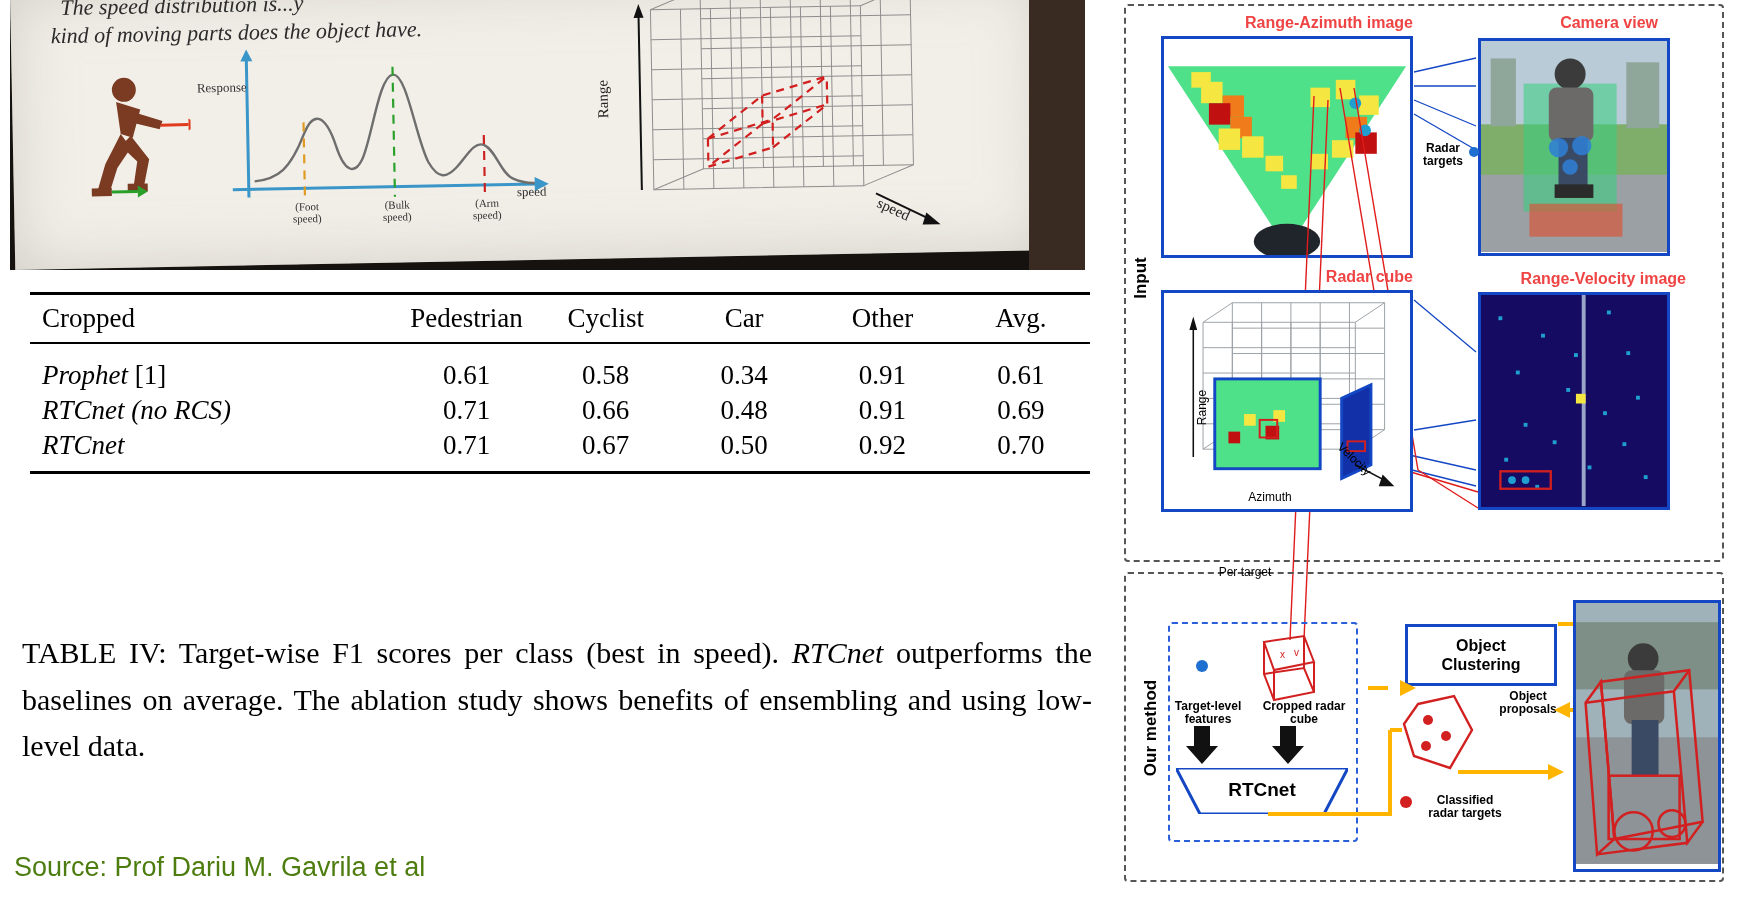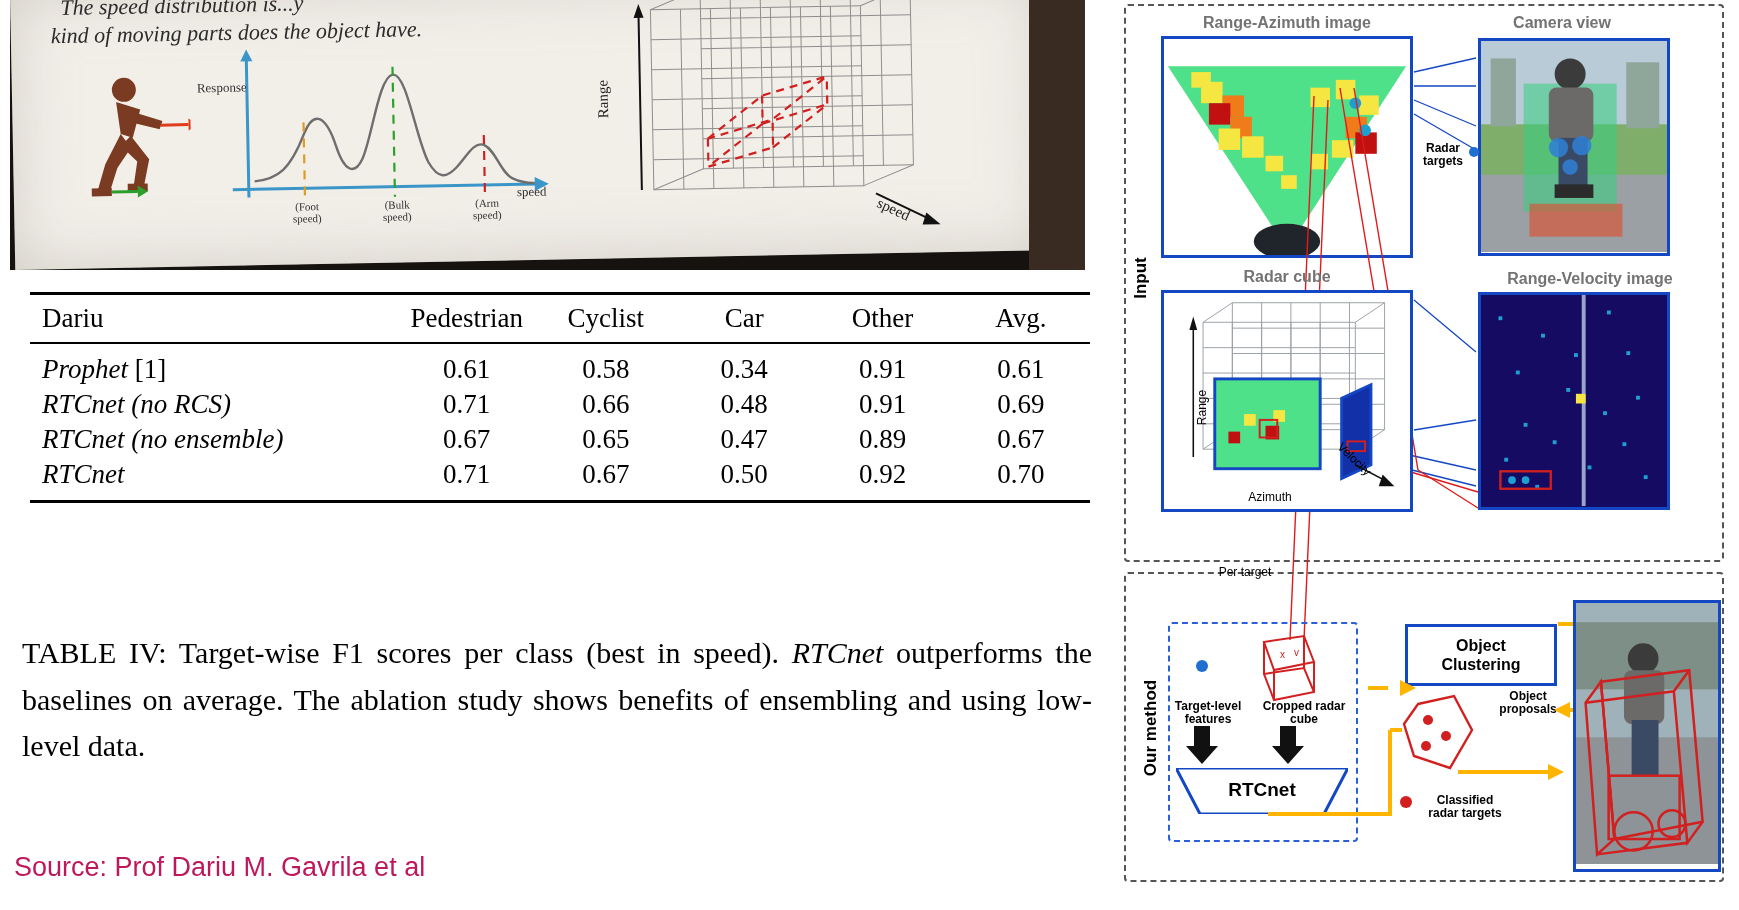--- a/index.html
+++ b/index.html
@@ -146,21 +146,21 @@
     width: 360px;
   }
   table.f1 td.method-col {
     font-style: italic;
   }
   table.f1 th.num, table.f1 td.num {
     text-align: center;
     width: 140px;
   }
   table.f1 tbody tr:first-child td {
-    padding-top: 10px;
+    padding-top: 16px;
   }
   table.f1 tbody tr:last-child td {
     padding-bottom: 10px;
   }
   table.f1 tbody {
     border-bottom: 3px solid #000;
   }
   .bold-val { font-weight: bold; }
   .upright { font-style: normal; }
 
@@ -178,21 +178,21 @@
   }
   #caption .it { font-style: italic; }
 
   
   #source-line {
     position: absolute;
     left: 14px;
     top: 852px;
     font-family: "Liberation Sans", sans-serif;
     font-size: 27px;
-    color: #be185d;
+    color: #4d7c0f;
   }
 
   
   #figure-panel {
     position: absolute;
     left: 1118px;
     top: 0px;
     width: 613px;
     height: 890px;
   }
@@ -213,22 +213,22 @@
     color: #000;
     transform: rotate(-90deg);
     transform-origin: center center;
     white-space: nowrap;
   }
   .panel-title {
     position: absolute;
     font-family: "Liberation Sans", sans-serif;
     font-weight: bold;
     font-size: 16px;
-    color: #737373;
-    text-align: center;
+    color: #ef4444;
+    text-align: right;
     white-space: nowrap;
   }
   .sub-lbl {
     position: absolute;
     font-family: "Liberation Sans", sans-serif;
     font-size: 12px;
     color: #000;
     text-align: center;
     line-height: 13px;
     white-space: pre-line;
@@ -386,21 +386,21 @@
         <div class="cube-lbl" style="left:262px; top:216px; transform:rotate(26deg);">speed</div>
       </div>
     </div>
     <div id="slide-right-edge"></div>
   </div>
 
   <div id="results-table">
     <table class="f1">
       <thead>
         <tr>
-          <th class="method-col">Dariu</th>
+          <th class="method-col">Cropped</th>
           <th class="num">Pedestrian</th>
           <th class="num">Cyclist</th>
           <th class="num">Car</th>
           <th class="num">Other</th>
           <th class="num">Avg.</th>
         </tr>
       </thead>
       <tbody id="table-body">
           <tr>
             <td class="method-col">Prophet<span class="upright"> [1]</span></td>
@@ -412,28 +412,20 @@
           </tr>
           <tr>
             <td class="method-col">RTCnet (no RCS)</td>
             <td class="num bold-val">0.71</td>
             <td class="num">0.66</td>
             <td class="num">0.48</td>
             <td class="num">0.91</td>
             <td class="num">0.69</td>
           </tr>
           <tr>
-            <td class="method-col">RTCnet (no ensemble)</td>
-            <td class="num">0.67</td>
-            <td class="num">0.65</td>
-            <td class="num">0.47</td>
-            <td class="num">0.89</td>
-            <td class="num">0.67</td>
-          </tr>
-          <tr>
             <td class="method-col">RTCnet</td>
             <td class="num bold-val">0.71</td>
             <td class="num">0.67</td>
             <td class="num bold-val">0.50</td>
             <td class="num bold-val">0.92</td>
             <td class="num bold-val">0.70</td>
           </tr>
         </tbody>
     </table>
   </div>

